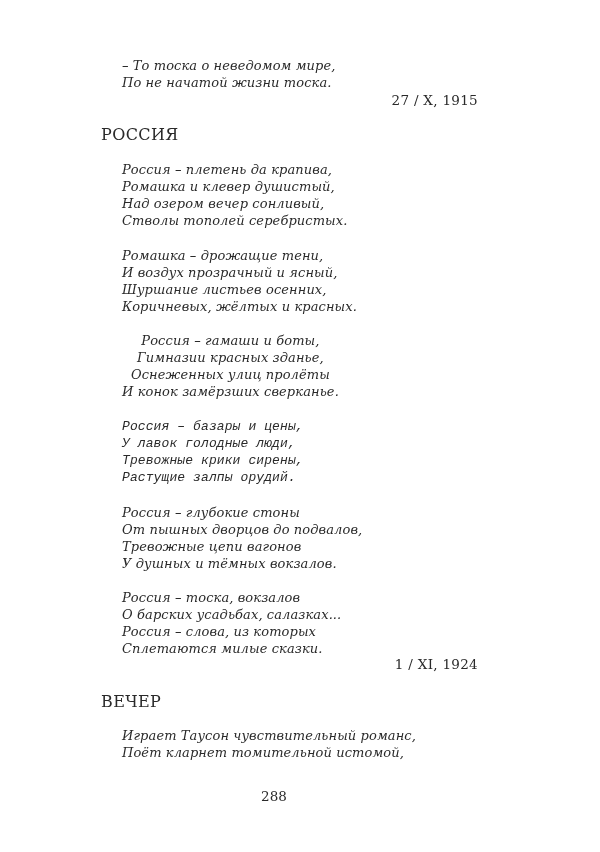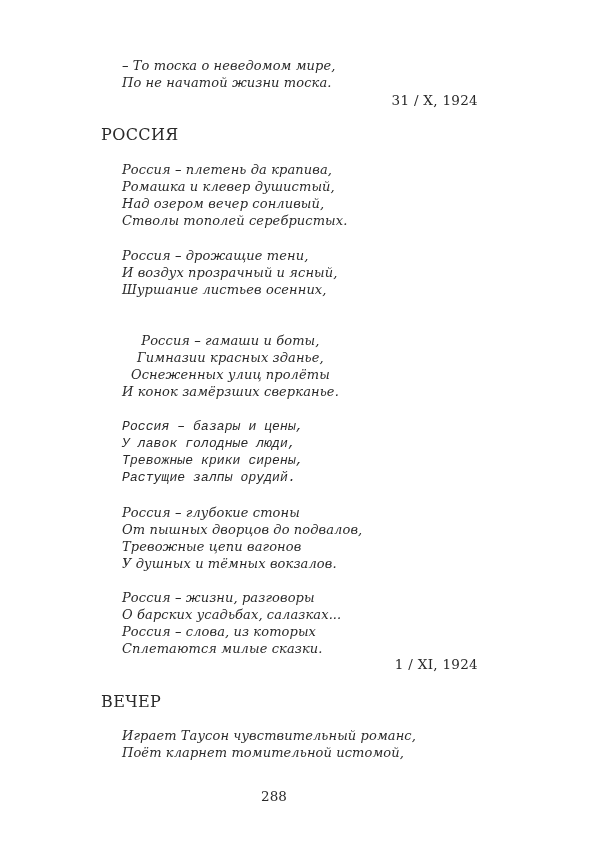--- a/index.html
+++ b/index.html
@@ -15,35 +15,36 @@
   </style>
 </head>
 <body>
 
 <div class="page">
 
   <div class="verse" style="top:57px;">
     <span class="line">– То тоска о неведомом мире,</span>
     <span class="line">По не начатой жизни тоска.</span>
   </div>
-  <div class="date" style="top:92px;">31 / X, 1924</div>
+  <div class="date" style="top:92px;">27 / X, 1915</div>
 
   <div class="heading" style="top:125px;">РОССИЯ</div>
 
   <div class="verse" style="top:161px;">
     <span class="line">Россия – плетень да крапива,</span>
     <span class="line">Ромашка и клевер душистый,</span>
     <span class="line">Над озером вечер сонливый,</span>
     <span class="line">Стволы тополей серебристых.</span>
   </div>
 
   <div class="verse" style="top:247px;">
-    <span class="line">Россия – дрожащие тени,</span>
+    <span class="line">Ромашка – дрожащие тени,</span>
     <span class="line">И воздух прозрачный и ясный,</span>
     <span class="line">Шуршание листьев осенних,</span>
+    <span class="line">Коричневых, жёлтых и красных.</span>
   </div>
 
   <div class="verse" style="top:332px;text-align:center;">
     <span class="line">Россия – гамаши и боты,</span>
     <span class="line">Гимназии красных зданье,</span>
     <span class="line">Оснеженных улиц пролёты</span>
     <span class="line">И конок замёрзших сверканье.</span>
   </div>
 
   <div class="verse" style="top:418px;font-family:Liberation Mono, monospace;">
@@ -54,21 +55,21 @@
   </div>
 
   <div class="verse" style="top:504px;">
     <span class="line">Россия – глубокие стоны</span>
     <span class="line">От пышных дворцов до подвалов,</span>
     <span class="line">Тревожные цепи вагонов</span>
     <span class="line">У душных и тёмных вокзалов.</span>
   </div>
 
   <div class="verse" style="top:589px;">
-    <span class="line">Россия – жизни, разговоры</span>
+    <span class="line">Россия – тоска, вокзалов</span>
     <span class="line">О барских усадьбах, салазках...</span>
     <span class="line">Россия – слова, из которых</span>
     <span class="line">Сплетаются милые сказки.</span>
   </div>
 
   <div class="date" style="top:656px;">1 / XI, 1924</div>
 
   <div class="heading" style="top:692px;">ВЕЧЕР</div>
 
   <div class="verse" style="top:727px;">

